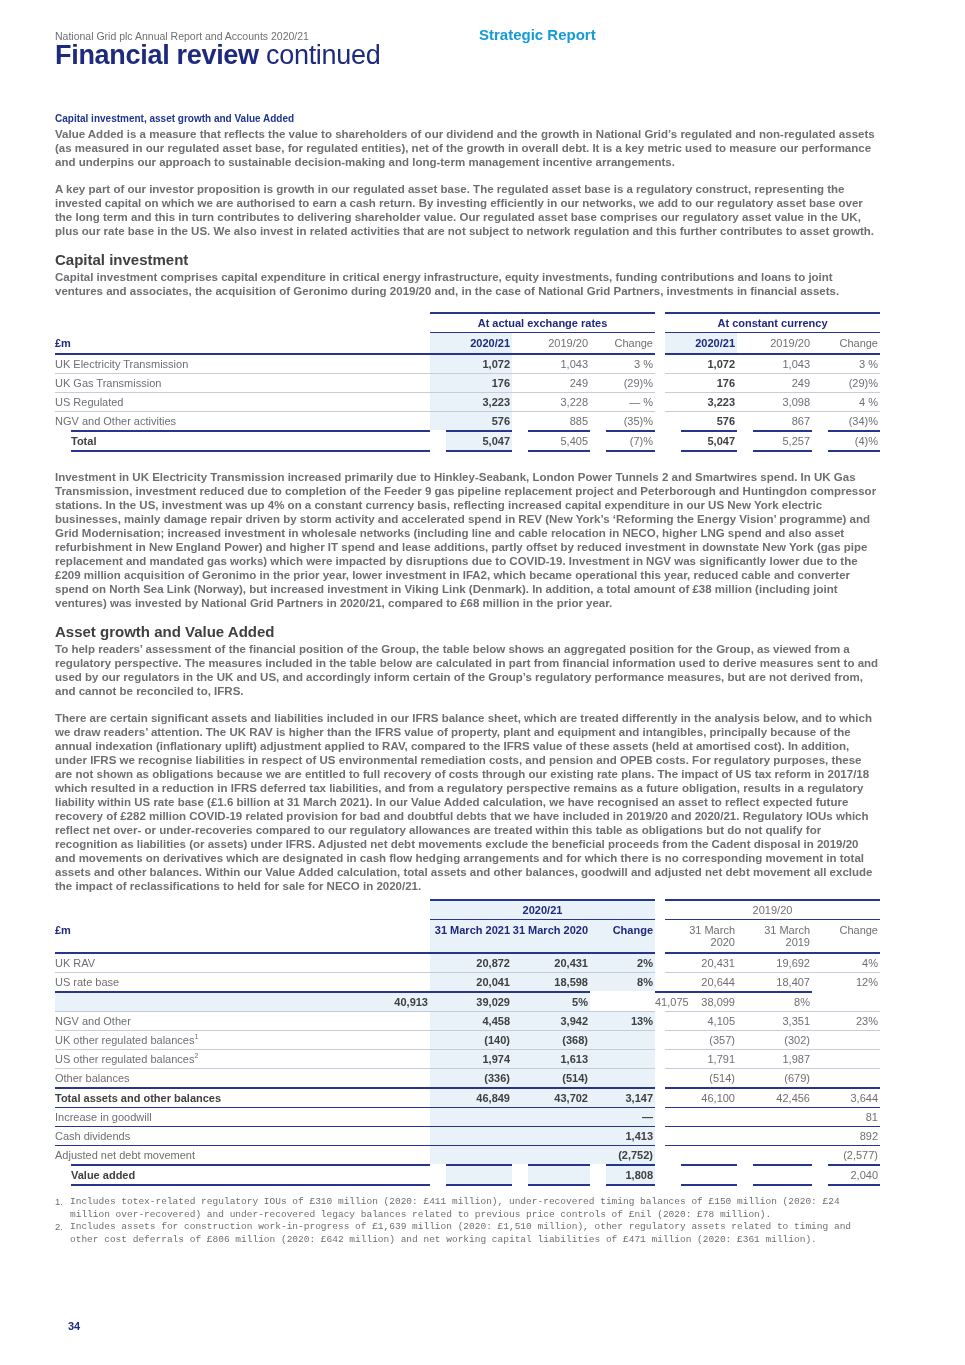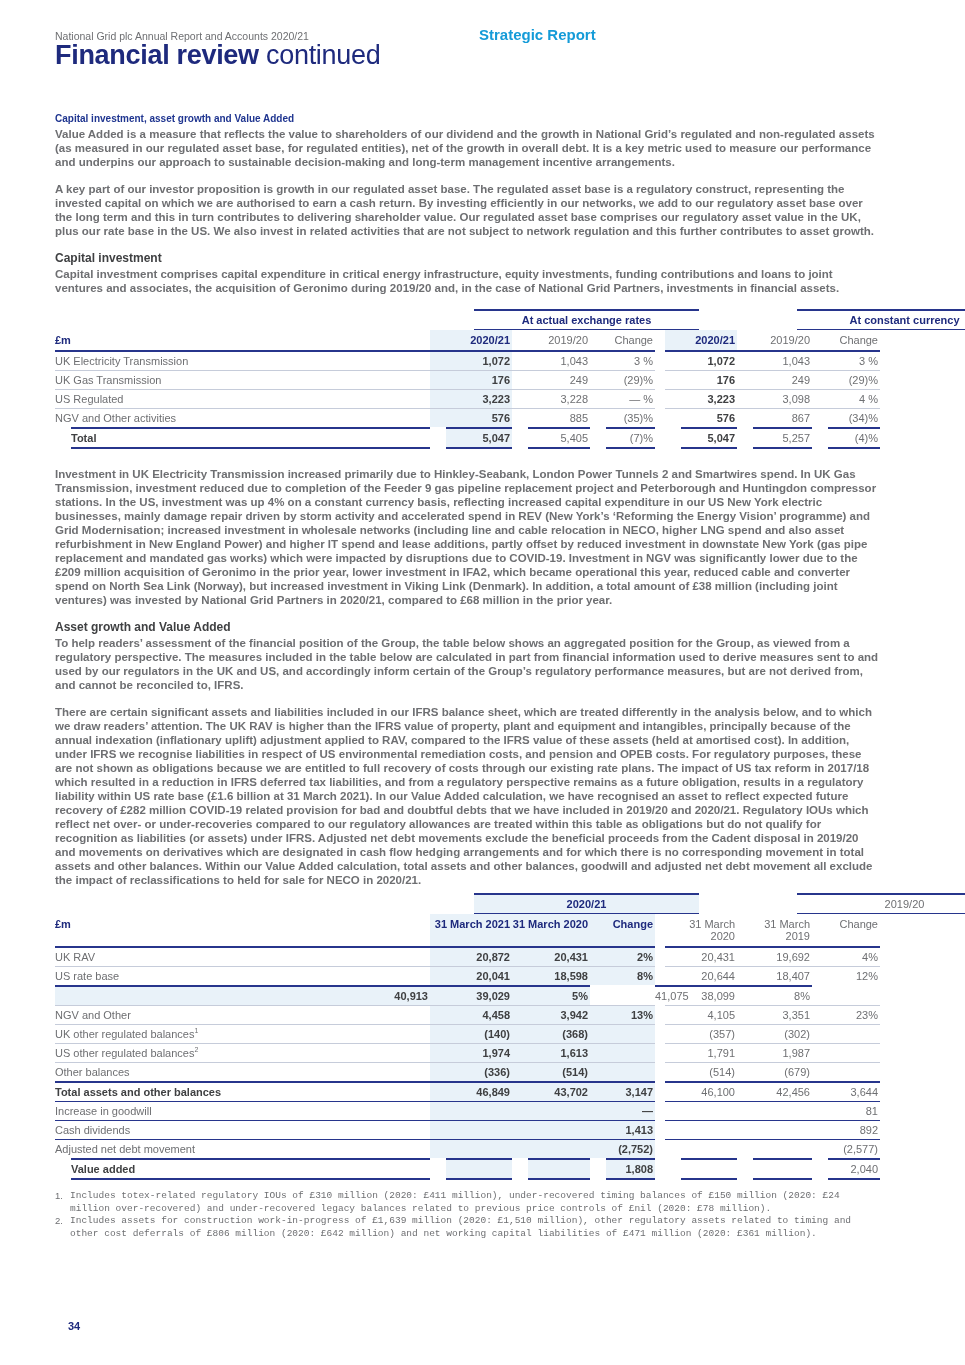--- a/index.html
+++ b/index.html
@@ -18,29 +18,29 @@
   .content{position:absolute;left:55px;top:26px;width:825px;}
 
   .topbar{position:relative;height:14px;}
   .report-title{font-size:10.5px;color:var(--gray);}
   .section-tag{position:absolute;left:424px;top:0;font-size:15px;font-weight:bold;color:var(--cyan);}
 
   h1{font-size:27px;color:var(--navy);font-weight:normal;letter-spacing:-0.3px;margin-bottom:42px;}
   h1 .b{font-weight:bold;}
 
   h2.bluehead{font-size:10px;color:var(--headblue);margin-bottom:3px;}
-  h3.subhead{font-size:12px;color:var(--dark);margin-bottom:2px;}
+  h3.subhead{font-size:15px;color:var(--dark);margin-bottom:2px;}
 
   p.body{font-size:11.5px;line-height:14px;color:var(--gray);margin-bottom:13px;font-weight:bold;}
   p.tight{margin-bottom:14px;}
 
   
   .tbl{width:825px;font-size:11px;color:var(--gray);}
   .trow{display:grid;grid-template-columns:375px 82px 78px 65px 10px 72px 75px 68px;}
-  .trow.grp{grid-template-columns:375px 225px 10px 215px;gap:44px;}
+  .trow.grp{grid-template-columns:375px 225px 10px 215px;}
   .c{padding:3px 2px 3px 0;}
   .c.v{text-align:right;}
   .c.gap{padding:0;}
   .gtitle{text-align:center;font-weight:bold;color:var(--navy);border-top:2.5px solid var(--blue);border-bottom:1px solid var(--blue);padding:3px 0;}
   .gtitle.plain{font-weight:normal;color:var(--gray);}
   .trow.hdr .c{border-bottom:2px solid var(--blue);padding:4px 2px 4px 0;}
   .trow.hdr .c.gap{border-bottom:none;}
   .em{font-weight:bold;color:var(--navy);}
   .navyb{font-weight:bold;color:var(--navy);}
   .sh{background:var(--shade);}

